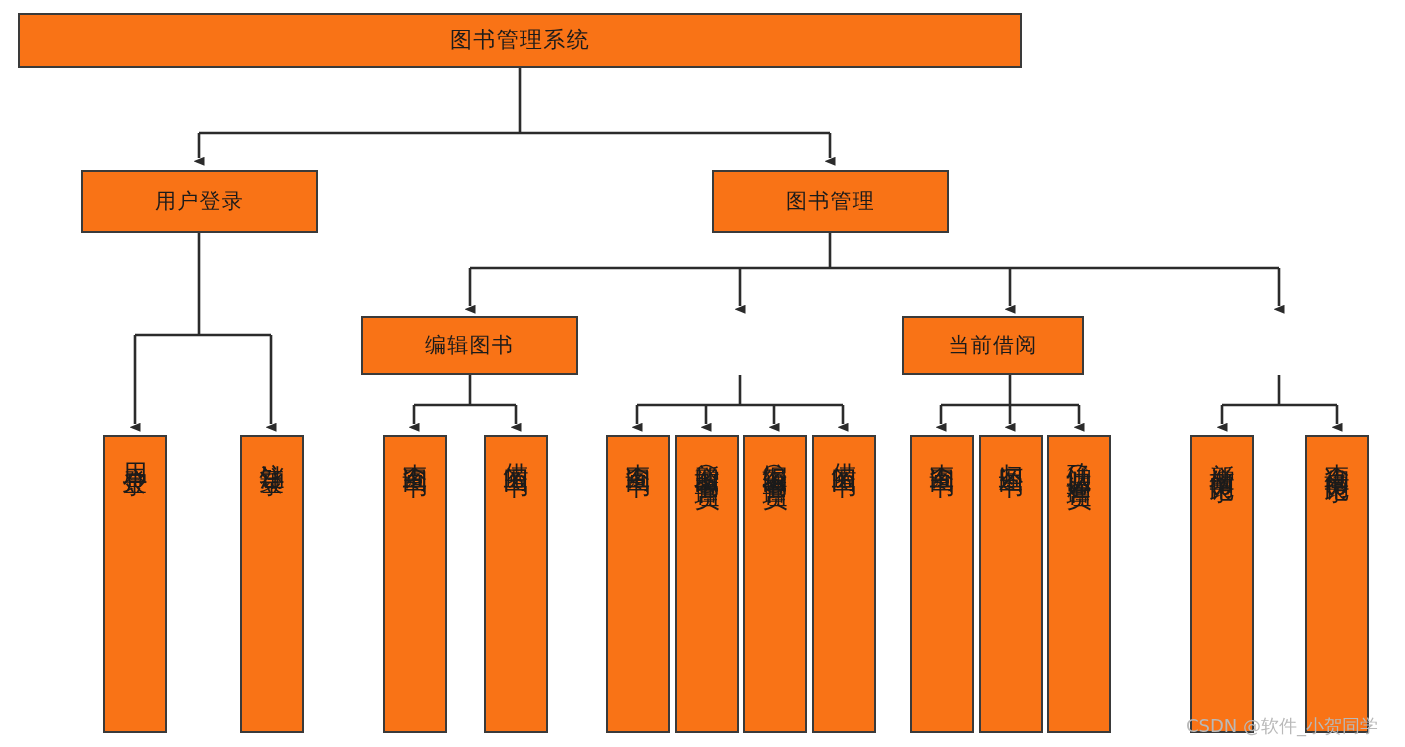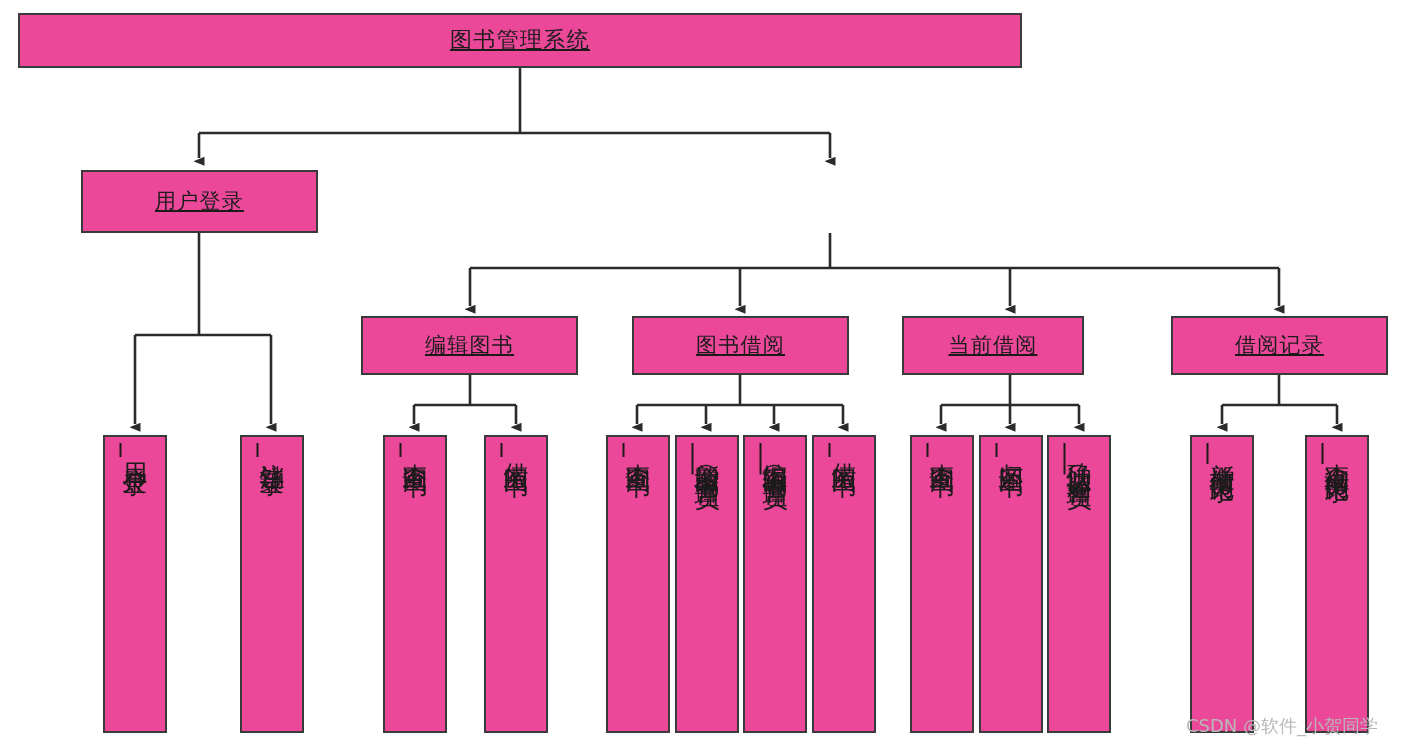--- a/index.html
+++ b/index.html
@@ -21,26 +21,25 @@
     left: 0;
     top: 0;
     width: 1405px;
     height: 747px;
     pointer-events: none;
   }
   .node {
     position: absolute;
     box-sizing: border-box;
     border: 2.5px solid #3a3a3a;
-    background: #ec4899;
+    background: #f97316;
     display: flex;
     align-items: center;
     justify-content: center;
     color: #1b1b1b;
-    text-decoration: underline;
   }
   .node .label {
     display: block;
     text-align: center;
     line-height: 1.12;
     letter-spacing: 0.06em;
   }
   
   .node.horiz .label {
     font-size: 21px;
@@ -128,32 +127,29 @@
     </g>
   </svg>
 
   <div class="node horiz root" style="left:18px; top:13px; width:1004px; height:55px;">
     <span class="label">图书管理系统</span>
   </div>
 
   <div class="node horiz" style="left:81px; top:170px; width:237px; height:63px;">
     <span class="label">用户登录</span>
   </div>
+  <div class="node horiz" style="left:712px; top:170px; width:237px; height:63px;">
+    <span class="label">图书管理</span>
+  </div>
 
   <div class="node horiz" style="left:361px; top:316px; width:217px; height:59px;">
     <span class="label">编辑图书</span>
   </div>
-  <div class="node horiz" style="left:632px; top:316px; width:217px; height:59px;">
-    <span class="label">图书借阅</span>
-  </div>
   <div class="node horiz" style="left:902px; top:316px; width:182px; height:59px;">
     <span class="label">当前借阅</span>
-  </div>
-  <div class="node horiz" style="left:1171px; top:316px; width:217px; height:59px;">
-    <span class="label">借阅记录</span>
   </div>
 
   <div class="node vert" style="left:103px; top:435px; width:64px; height:298px;">
     <span class="label">用户登录</span>
   </div>
   <div class="node vert" style="left:240px; top:435px; width:64px; height:298px;">
     <span class="label">注销登录</span>
   </div>
 
   <div class="node vert" style="left:383px; top:435px; width:64px; height:298px;">

